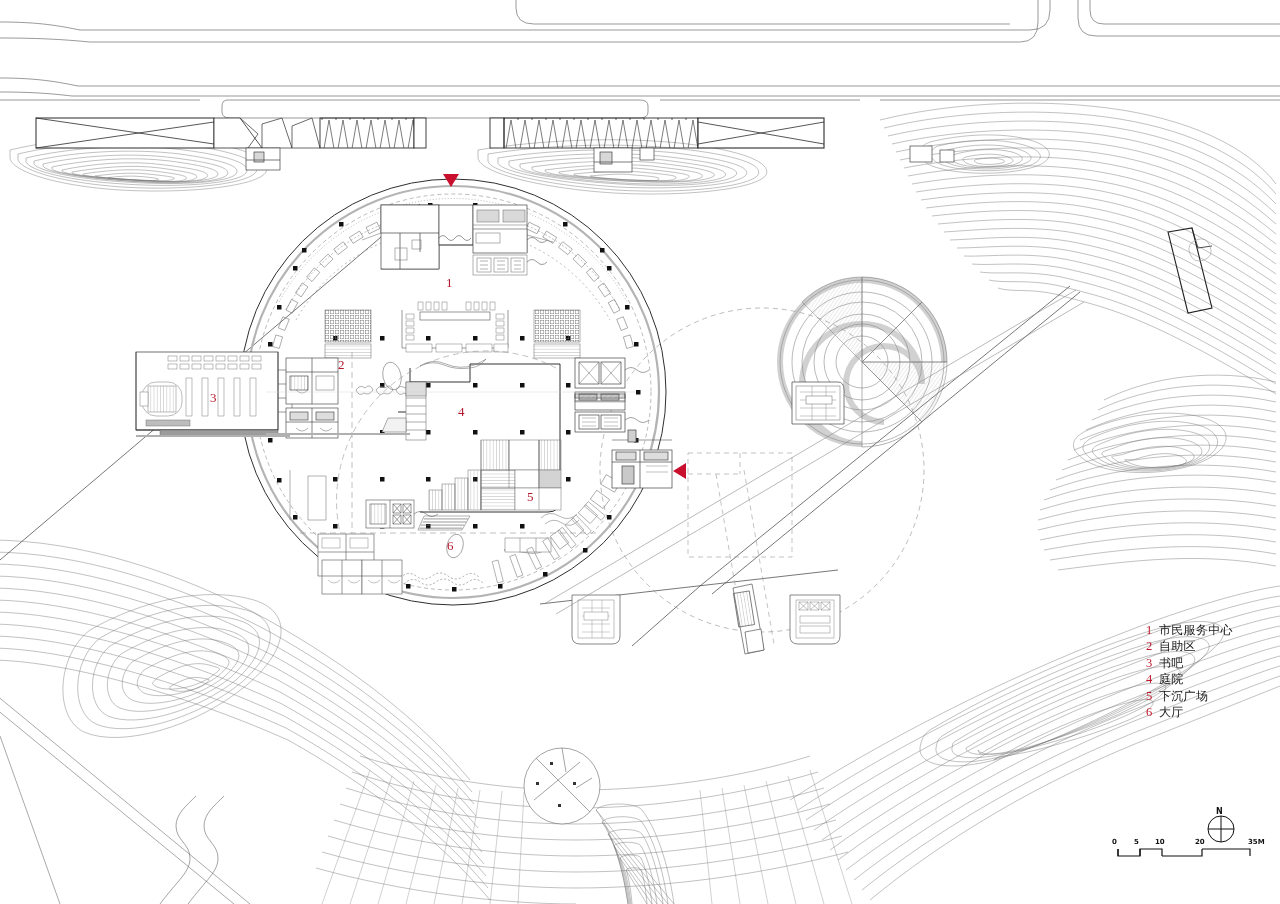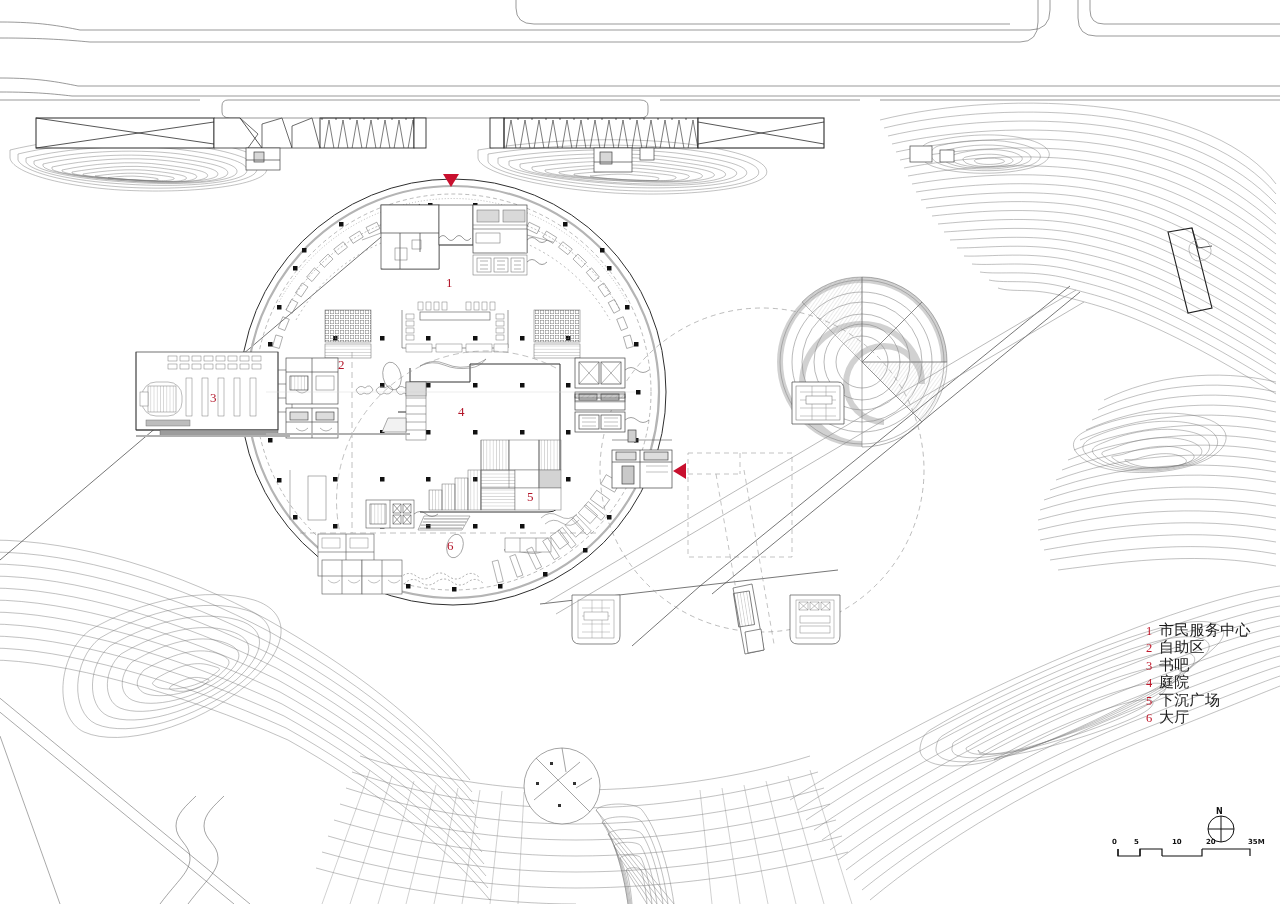--- a/index.html
+++ b/index.html
@@ -6,21 +6,21 @@
   body{width:1280px;height:904px;overflow:hidden;
        font-family:"Liberation Sans","DejaVu Sans",sans-serif;}
   #stage{position:relative;width:1280px;height:904px;background:#ffffff;}
   #stage svg.layer{position:absolute;left:0;top:0;width:1280px;height:904px;}
 
   .legend{position:absolute;left:1146px;top:622px;font-size:12.5px;line-height:16.4px;
           color:#1a1a1a;white-space:nowrap;}
   .legend .row{display:flex;align-items:baseline;gap:5px;}
   .legend .num{color:#c0172a;font-family:"Liberation Serif","DejaVu Serif",serif;
                font-size:12.5px;width:8px;text-align:left;}
-  .legend .txt{font-family:"DejaVu Sans",sans-serif;font-size:15px;letter-spacing:.3px;}
+  .legend .txt{font-family:"DejaVu Sans",sans-serif;font-size:12px;letter-spacing:.3px;}
 
   .planlabel{position:absolute;color:#b3162a;
              font-family:"Liberation Serif","DejaVu Serif",serif;
              font-size:13px;font-weight:400;}
   .scaleticks{position:absolute;left:1112px;top:838px;width:150px;height:12px;}
   .scaleticks span{position:absolute;top:0;font-family:"DejaVu Sans",sans-serif;
                    font-size:7px;font-weight:700;color:#111;}
   .northwrap{position:absolute;left:1203px;top:808px;width:36px;height:40px;}
   .northwrap .n{position:absolute;left:13px;top:-1px;font-size:8px;font-weight:700;
                 font-family:"DejaVu Sans",sans-serif;color:#111;}
@@ -864,22 +864,22 @@
     </div>
     <div class="row">
       <span class="num">6</span>
       <span class="txt">大厅</span>
     </div>
   </div>
 
   <div class="scaleticks">
     <span style="left:0px;">0</span>
     <span style="left:22px;">5</span>
-    <span style="left:60px;">10</span>
-    <span style="left:94px;">20</span>
+    <span style="left:43px;">10</span>
+    <span style="left:83px;">20</span>
     <span style="left:136px;">35M</span>
   </div>
   <svg class="layer" viewBox="0 0 1280 904">
     <g stroke="#111" stroke-width="1.2" fill="none">
       <path d="M1118 849 L1118 856 L1140 856 L1140 849"></path>
       <path d="M1140 856 L1140 849 L1162 849 L1162 856"></path>
       <path d="M1162 856 L1202 856 L1202 849"></path>
       <path d="M1202 849 L1250 849 L1250 856"></path>
       <path d="M1118 856 L1118 849"></path>
     </g>

